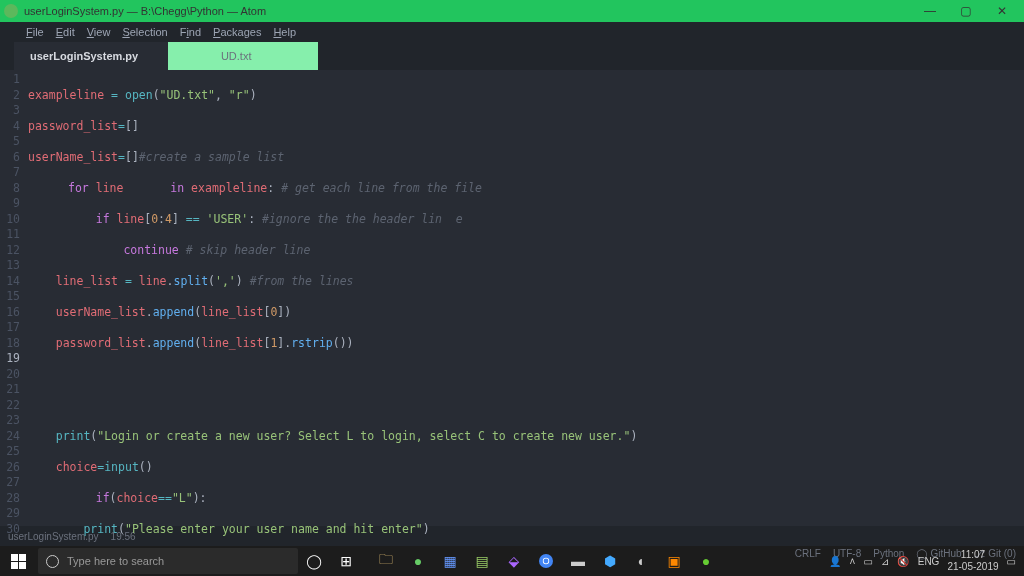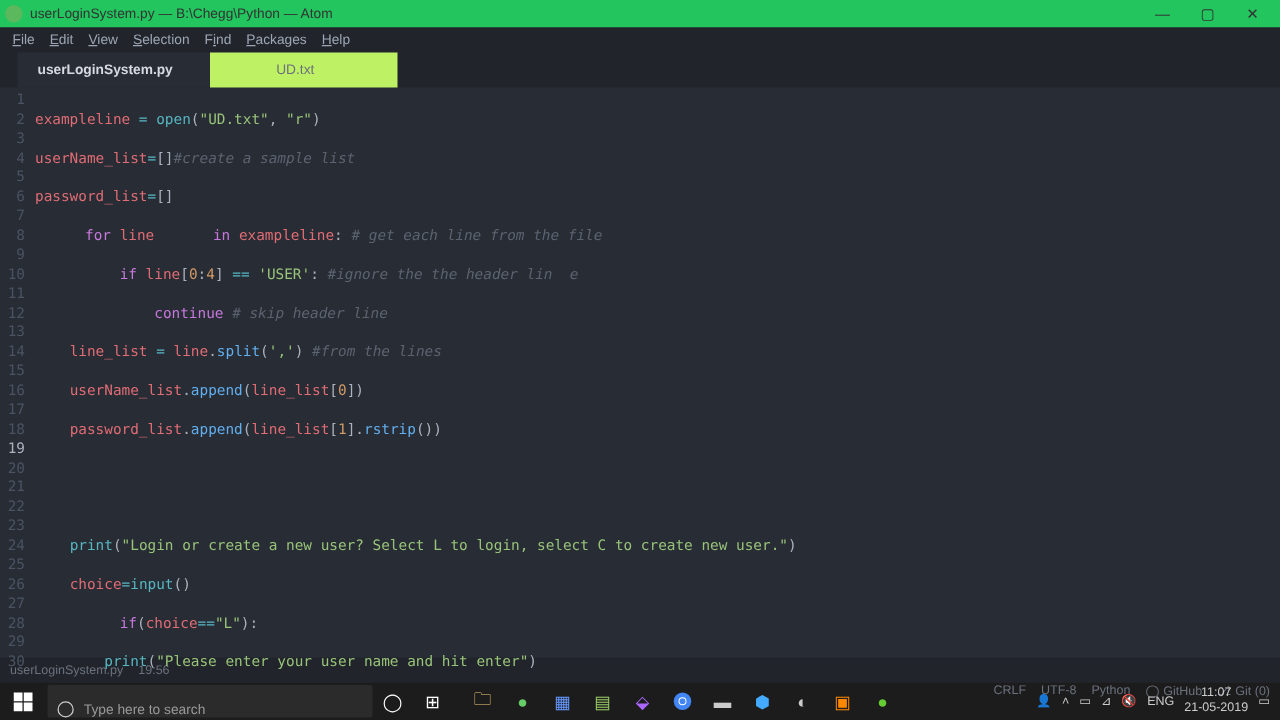--- a/index.html
+++ b/index.html
@@ -29,40 +29,40 @@
   margin-right: 6px;
 }
 .title-bar .title-text { flex: 1; }
 .title-bar .win-controls { display: flex; gap: 0; }
 .win-btn { width: 36px; text-align: center; font-size: 12px; cursor: pointer; }
 .menu-bar {
   background: #21252b;
   height: 20px;
   display: flex;
   align-items: center;
-  padding: 0 4px;
+  padding: 0 20px;
   font-size: 11px;
   color: #9da5b4;
 }
 .menu-item { padding: 0 6px; cursor: pointer; }
 .menu-item .u { text-decoration: underline; }
 .tab-bar {
   background: #21252b;
   height: 28px;
   display: flex;
   align-items: stretch;
 }
 .tab-spacer { width: 14px; }
 .tab {
   padding: 0 30px 0 16px;
   display: flex;
   align-items: center;
   font-size: 11px;
   color: #6b717d;
-  background: #bef264;
+  background: #86efac;
   cursor: pointer;
   min-width: 150px;
   justify-content: center;
 }
 .tab.active {
   background: #282c34;
   color: #d7dae0;
   font-weight: bold;
 }
 .editor-area {
@@ -116,21 +116,21 @@
   color: #fff;
   font-size: 11px;
 }
 .tb-start { width: 36px; display:flex; align-items:center; justify-content:center; height:100%; }
 .tb-search {
   background: #2b2b2b;
   height: 26px;
   width: 260px;
   border-radius: 2px;
   display: flex;
-  align-items: flex-end;
+  align-items: center;
   padding: 0 8px;
   color: #999;
   margin-left: 2px;
 }
 .tb-search .circ { 
   width:13px; height:13px; border:1.5px solid #ccc; border-radius:50%; margin-right:8px;
 }
 .tb-icons { display:flex; gap:0; margin-left:8px; height:100%; align-items:center; }
 .tb-ico { width:32px; height:100%; display:flex; align-items:center; justify-content:center; font-size:14px; }
 .tb-spacer { flex:1; }
@@ -196,22 +196,22 @@
       <div>24</div>
       <div>25</div>
       <div>26</div>
       <div>27</div>
       <div>28</div>
       <div>29</div>
       <div>30</div>
   </div>
   <div class="code">
 <div class="line"><span class="c-name">exampleline </span><span class="c-op">= </span><span class="c-builtin">open</span><span class="c-pun">(</span><span class="c-str">"UD.txt"</span><span class="c-pun">, </span><span class="c-str">"r"</span><span class="c-pun">)</span></div>
+<div class="line"><span class="c-name">password_list</span><span class="c-op">=</span><span class="c-pun">[]</span></div>
 <div class="line"><span class="c-name">userName_list</span><span class="c-op">=</span><span class="c-pun">[]</span><span class="c-cmt">#create a sample list</span></div>
-<div class="line"><span class="c-name">password_list</span><span class="c-op">=</span><span class="c-pun">[]</span></div>
 <div class="line"><span class="c-key">for </span><span class="c-name">line </span><span class="c-key">in </span><span class="c-name">exampleline</span><span class="c-pun">: </span><span class="c-cmt"># get each line from the file</span></div>
 <div class="line"><span>    </span><span class="c-key">if </span><span class="c-name">line</span><span class="c-pun">[</span><span class="c-num">0</span><span class="c-pun">:</span><span class="c-num">4</span><span class="c-pun">] </span><span class="c-op">== </span><span class="c-str">'USER'</span><span class="c-pun">: </span><span class="c-cmt">#ignore the the header lin  e</span></div>
 <div class="line"><span>        </span><span class="c-key">continue </span><span class="c-cmt"># skip header line</span></div>
 <div class="line"><span>    </span><span class="c-name">line_list </span><span class="c-op">= </span><span class="c-name">line</span><span class="c-pun">.</span><span class="c-fn">split</span><span class="c-pun">(</span><span class="c-str">','</span><span class="c-pun">) </span><span class="c-cmt">#from the lines</span></div>
 <div class="line"><span>    </span><span class="c-name">userName_list</span><span class="c-pun">.</span><span class="c-fn">append</span><span class="c-pun">(</span><span class="c-name">line_list</span><span class="c-pun">[</span><span class="c-num">0</span><span class="c-pun">])</span></div>
 <div class="line"><span>    </span><span class="c-name">password_list</span><span class="c-pun">.</span><span class="c-fn">append</span><span class="c-pun">(</span><span class="c-name">line_list</span><span class="c-pun">[</span><span class="c-num">1</span><span class="c-pun">].</span><span class="c-fn">rstrip</span><span class="c-pun">())</span></div>
 <div class="line"></div>
 <div class="line"></div>
 <div class="line"><span>    </span><span class="c-builtin">print</span><span class="c-pun">(</span><span class="c-str">"Login or create a new user? Select L to login, select C to create new user."</span><span class="c-pun">)</span></div>
 <div class="line"><span>    </span><span class="c-name">choice</span><span class="c-op">=</span><span class="c-builtin">input</span><span class="c-pun">()</span></div>

